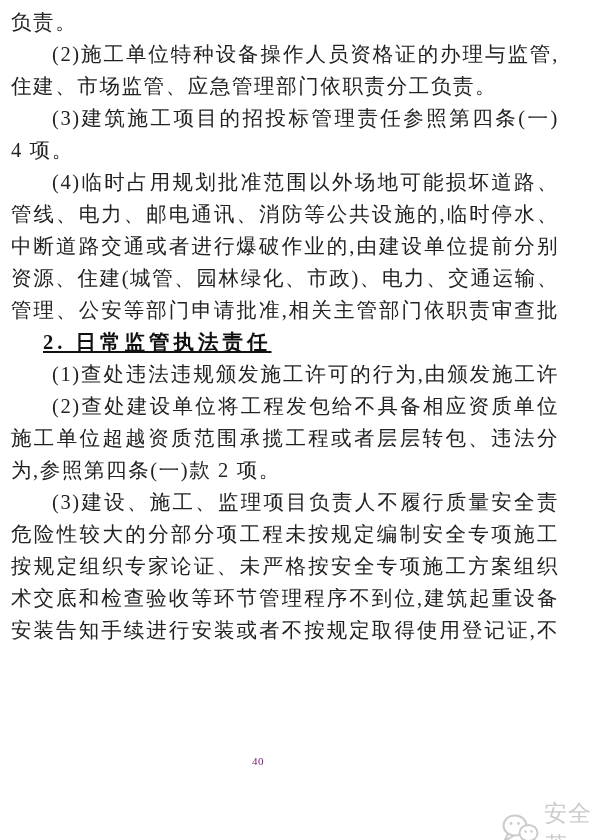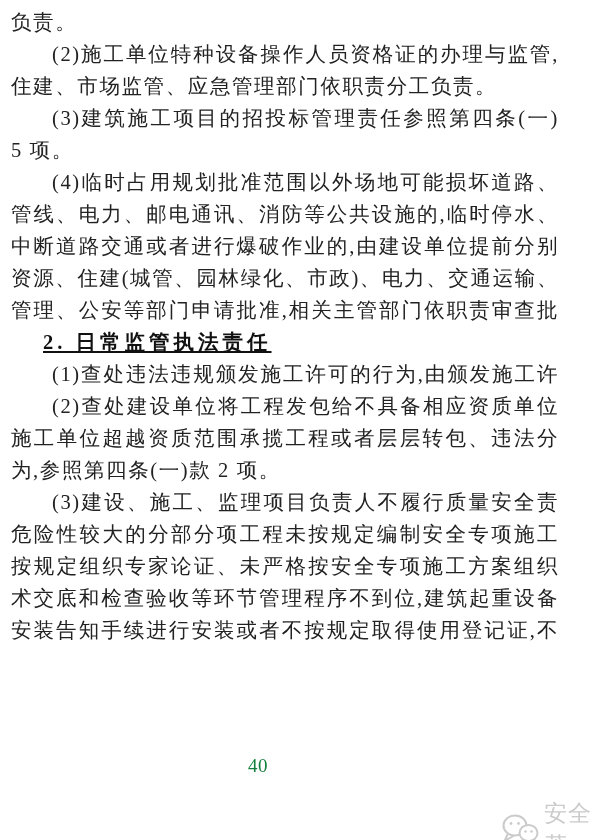--- a/index.html
+++ b/index.html
@@ -44,23 +44,23 @@
     text-indent: 32px;
     color: #111111;
     text-decoration: underline;
   }
   .footer {
     position: absolute;
     top: 755px;
     left: 0;
     width: 516px;
     text-align: center;
-    font-size: 19px;
+    font-size: 11px;
     letter-spacing: 0.5px;
-    color: #15803d;
+    color: #701a75;
   }
   .watermark {
     position: absolute;
     top: 797px;
     left: 501px;
     display: flex;
     align-items: center;
     gap: 5px;
     color: #cbcbcb;
   }
@@ -79,21 +79,21 @@
 </head>
 <body>
 
 <div class="page">
 
   <div class="content">
     <div class="line">负责。</div>
     <div class="line indent fill">(2)施工单位特种设备操作人员资格证的办理与监管,由</div>
     <div class="line">住建、市场监管、应急管理部门依职责分工负责。</div>
     <div class="line indent fill">(3)建筑施工项目的招投标管理责任参照第四条(一)款</div>
-    <div class="line">5 项。</div>
+    <div class="line">4 项。</div>
     <div class="line indent fill">(4)临时占用规划批准范围以外场地可能损坏道路、绿化、</div>
     <div class="line fill">管线、电力、邮电通讯、消防等公共设施的,临时停水、停电、</div>
     <div class="line fill">中断道路交通或者进行爆破作业的,由建设单位提前分别向自然</div>
     <div class="line fill">资源、住建(城管、园林绿化、市政)、电力、交通运输、通信</div>
     <div class="line fill">管理、公安等部门申请批准,相关主管部门依职责审查批准和监</div>
     <div class="line heading">2.  日常监管执法责任</div>
     <div class="line indent fill">(1)查处违法违规颁发施工许可的行为,由颁发施工许可</div>
     <div class="line indent fill">(2)查处建设单位将工程发包给不具备相应资质单位承建,</div>
     <div class="line fill">施工单位超越资质范围承揽工程或者层层转包、违法分包等行</div>
     <div class="line">为,参照第四条(一)款 2 项。</div>

